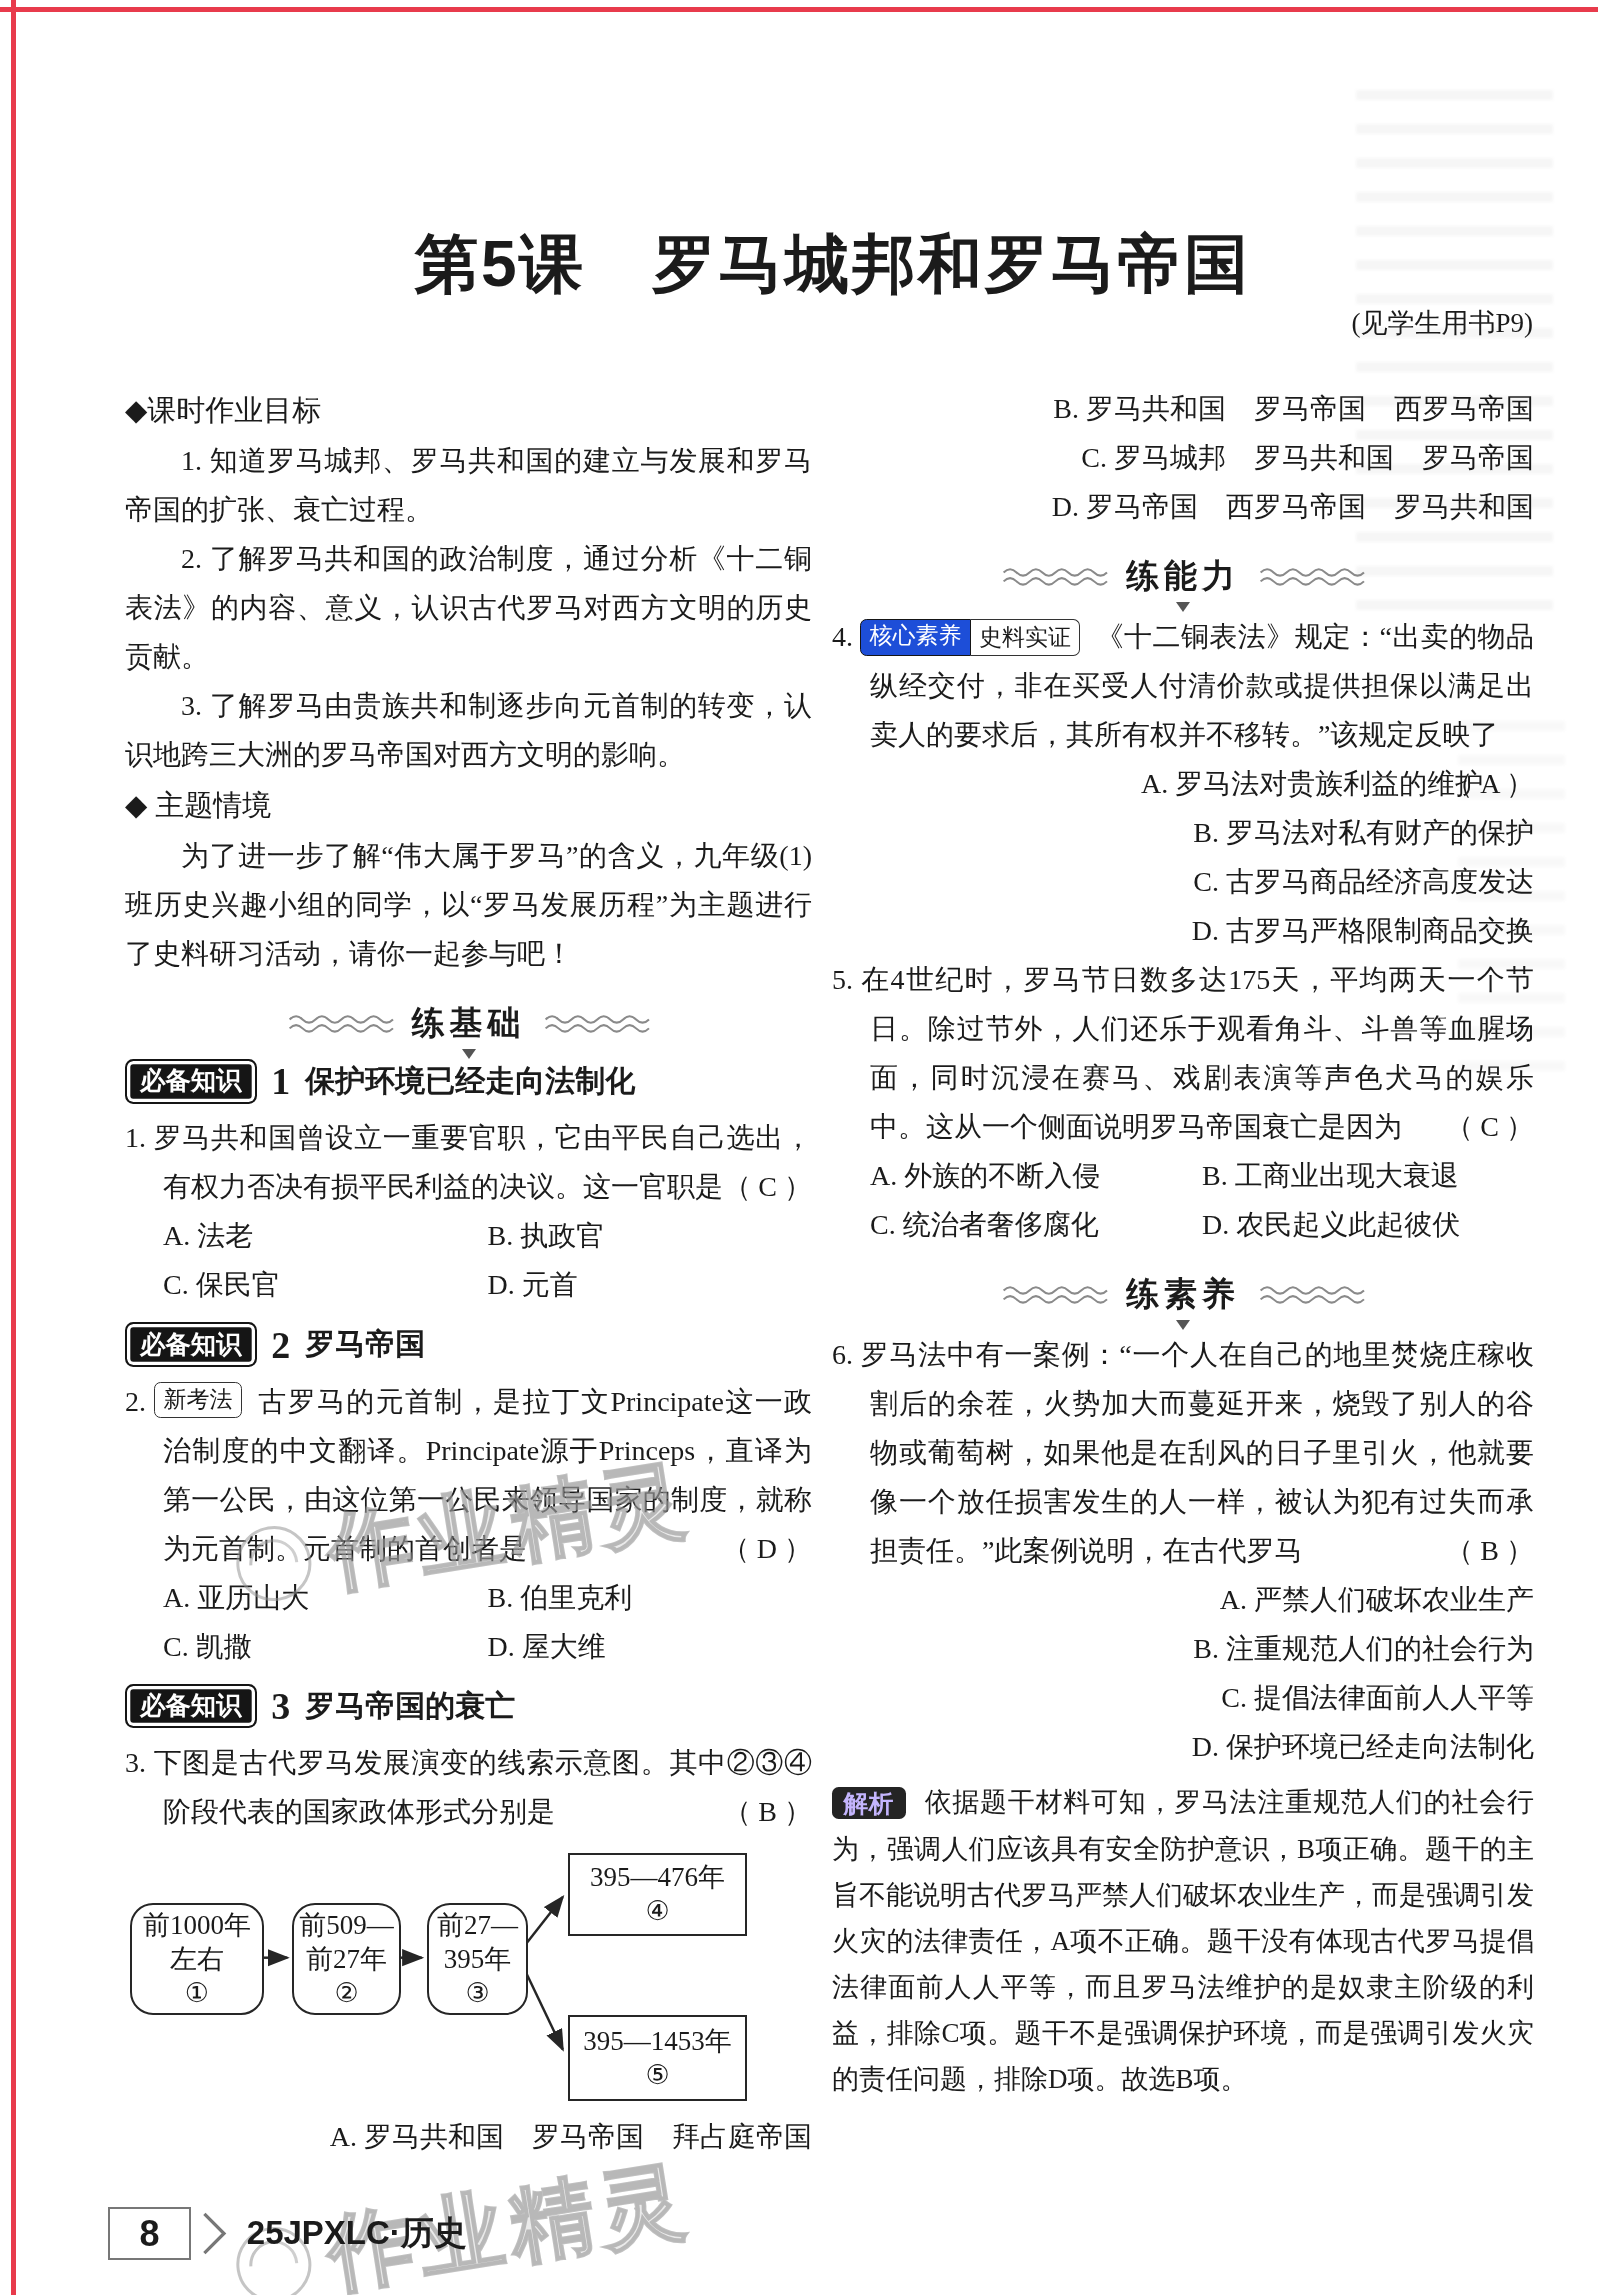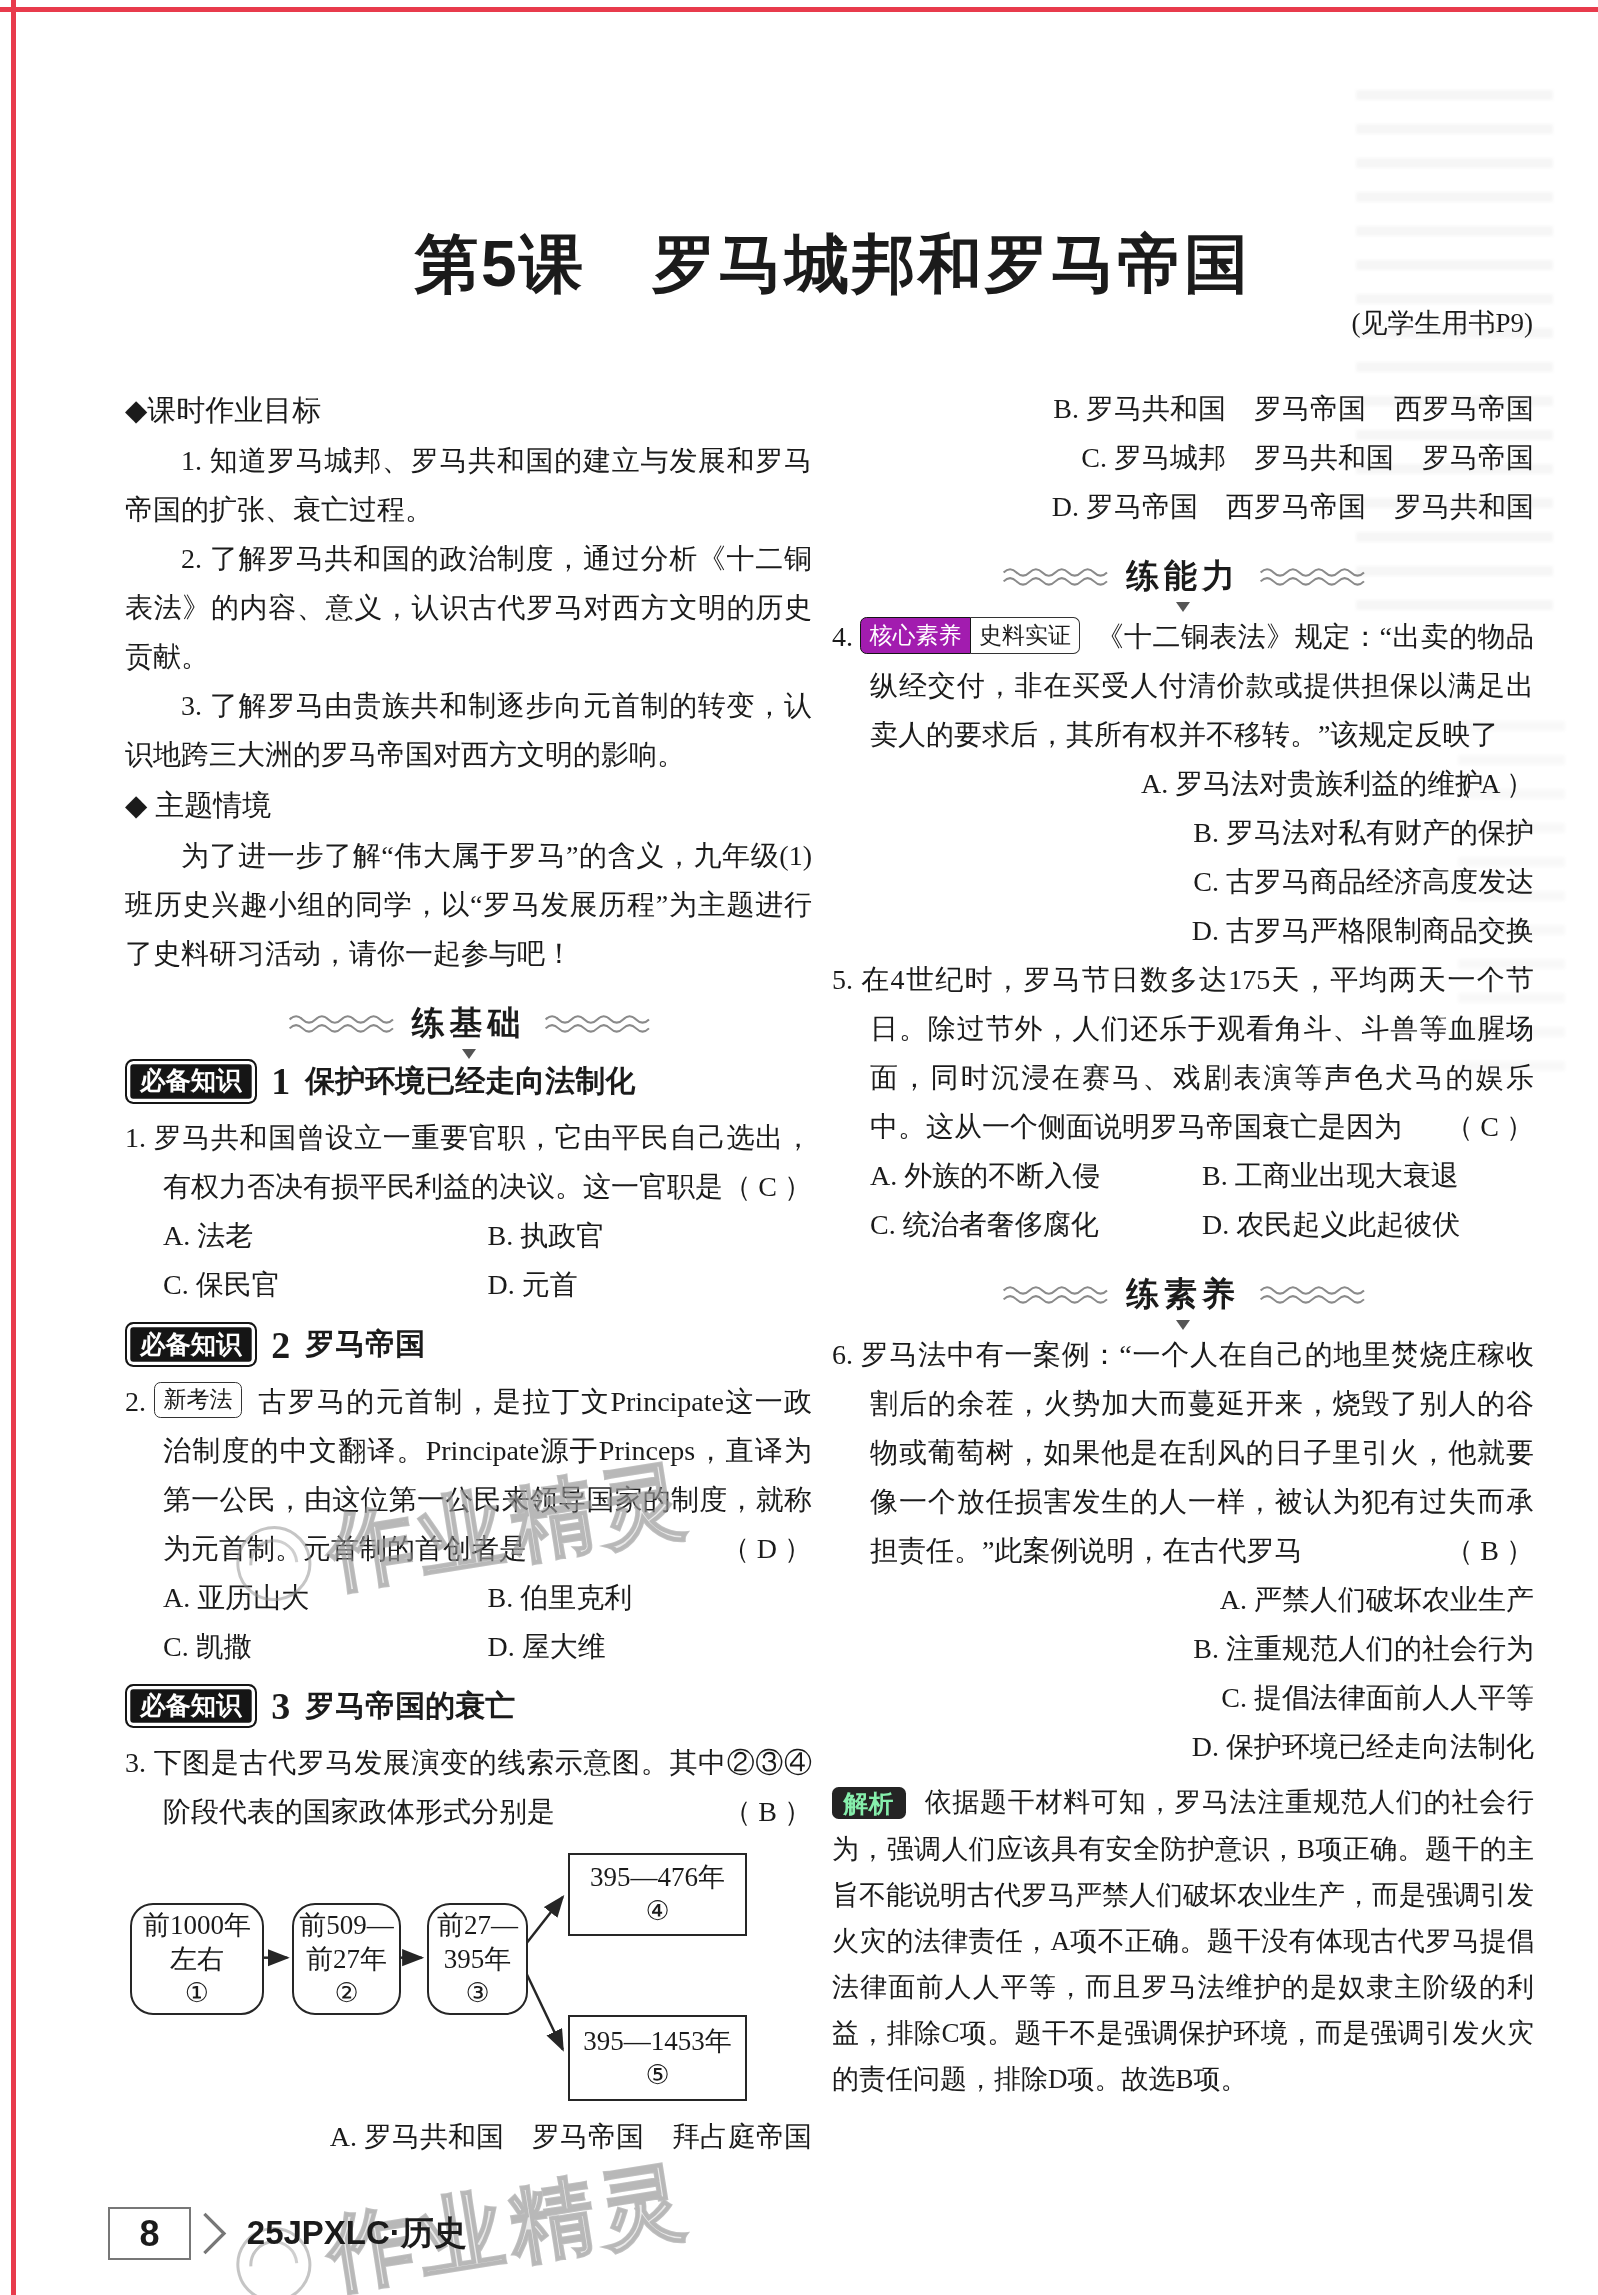--- a/index.html
+++ b/index.html
@@ -53,38 +53,38 @@
             font-size:25.4px;color:#fff;background:#151515;border:2.5px solid #151515;
             padding:3.3px 13px;border-radius:8.2px;box-shadow:inset 0 0 0 3.3px #fff;}
   .kb-num{font-size:38px;font-weight:bold;line-height:1;}
   .kb-title{font-family:"Liberation Sans","DejaVu Sans",sans-serif;font-weight:bold;font-size:30px;}
 
   
   .badge-outline{display:inline-block;font-family:"Liberation Sans","DejaVu Sans",sans-serif;
                  font-size:23px;line-height:33px;border:1.6px solid #333;border-radius:6.6px;
                  padding:0.8px 8.2px;margin-right:8.2px;vertical-align:3.3px;text-indent:0;}
   .badge-duo{display:inline-flex;vertical-align:3.3px;margin-right:8.2px;text-indent:0;}
-  .badge-dark{font-family:Liberation Serif, serif;font-size:23px;line-height:33px;
-              background:#a21caf;color:#fff;border:1.6px solid #151515;padding:0.8px 8.2px;
+  .badge-dark{font-family:Liberation Mono, monospace;font-size:23px;line-height:33px;
+              background:#1d4ed8;color:#fff;border:1.6px solid #151515;padding:0.8px 8.2px;
               border-radius:6.6px 0 0 6.6px;}
   .badge-light{font-family:"Liberation Sans","DejaVu Sans",sans-serif;font-size:23px;line-height:33px;
                border:1.6px solid #333;border-left:none;padding:0.8px 8.2px;border-radius:0 6.6px 6.6px 0;}
 
   
   .flowchart{position:relative;height:256px;margin:14.8px 0 4.9px;}
   .fc-arrows{position:absolute;left:0;top:0;}
   .fc-box{position:absolute;border:2.5px solid #262626;background:#fff;
           display:flex;align-items:center;justify-content:center;text-align:center;
           white-space:pre-line;font-size:27px;line-height:34px;}
   .fc-rounded{border-radius:23px;}
 
   
   .analysis{font-size:27px;line-height:46px;margin-top:8.2px;text-align:justify;}
   .jiexi-badge{font-family:"Liberation Sans","DejaVu Sans",sans-serif;font-weight:bold;
-               font-size:24.6px;color:#86efac;background:#242424;border-radius:6.6px;
+               font-size:24.6px;color:#c4b5fd;background:#242424;border-radius:6.6px;
                padding:2.5px 11.5px;margin-right:11.5px;}
 
   
   .footer{position:absolute;left:108px;top:2207px;display:flex;align-items:center;gap:9.8px;}
   .pageno-box{display:flex;align-items:center;justify-content:center;width:79px;height:49px;
               border:2.5px solid #777;font-family:"Liberation Sans","DejaVu Sans",sans-serif;
               font-weight:bold;font-size:36px;}
   .imprint{font-family:"Liberation Sans","DejaVu Sans",sans-serif;font-weight:bold;
            font-size:33px;margin-left:8.2px;}
 

